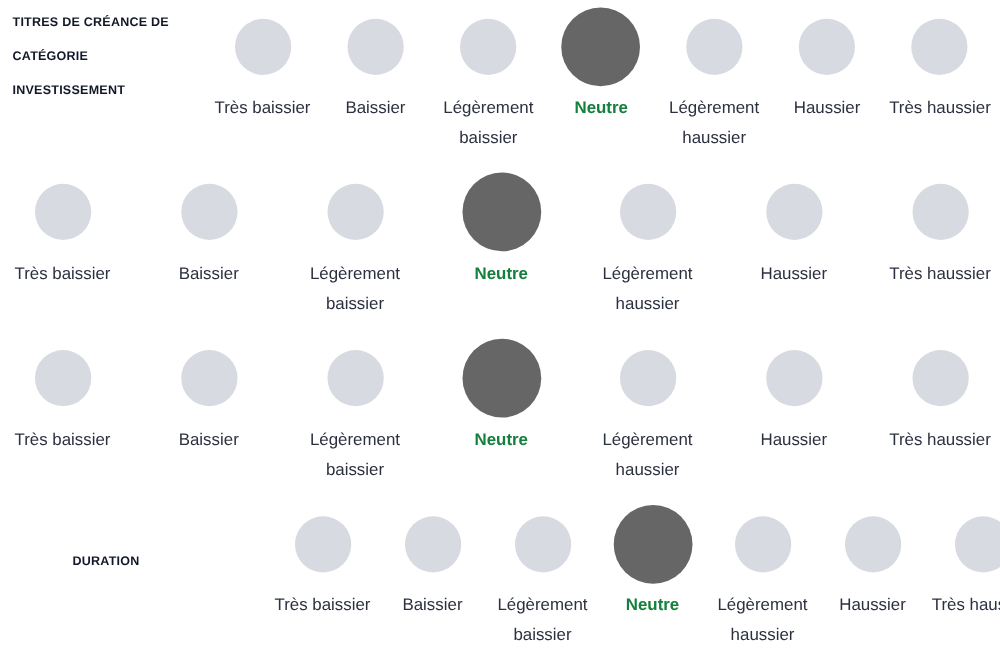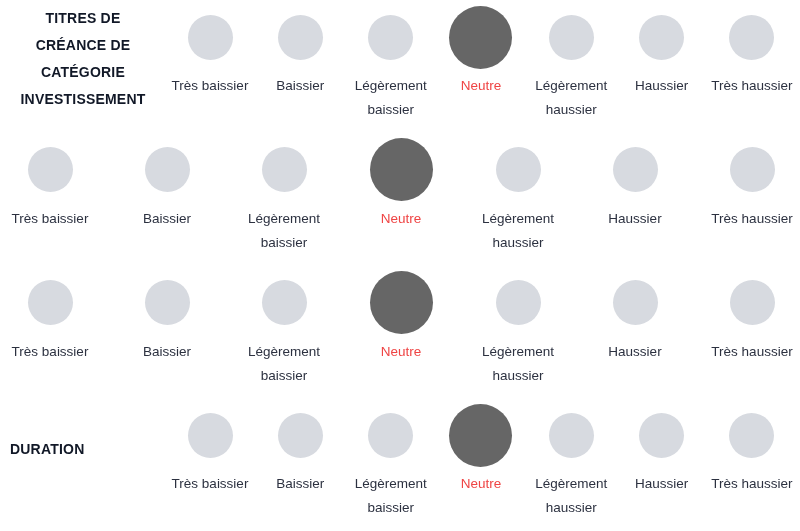--- a/index.html
+++ b/index.html
@@ -28,36 +28,35 @@
     height: 132.75px;
     box-sizing: border-box;
   }
 
   .row-label {
     width: 160px;
     flex: 0 0 160px;
     box-sizing: border-box;
     padding-left: 10px;
     padding-right: 4px;
-    font-size: 14px;
+    font-size: 10px;
     font-weight: 700;
     line-height: 27px;
     letter-spacing: 0.2px;
     color: #111827;
     text-transform: uppercase;
     display: flex;
     align-items: flex-start;
-    text-align: center;
   }
 
   
   .asset-row.r1 .row-label { padding-top: 5px; }
   .asset-row.r2 .row-label { padding-top: 14px; }
   .asset-row.r3 .row-label { padding-top: 6px; }
-  .asset-row.r4 .row-label { padding-top: 38px; }
+  .asset-row.r4 .row-label { padding-top: 38px; margin-left: 48px; }
 
   .scale {
     flex: 1 1 auto;
     display: flex;
     align-items: flex-start;
     justify-content: space-between;
     padding-left: 6px;
     padding-right: 4px;
     box-sizing: border-box;
   }
@@ -92,22 +91,22 @@
 
   .point-label {
     font-size: 13.5px;
     line-height: 24px;
     color: #2c3140;
     max-width: 86px;
     word-wrap: break-word;
   }
 
   .scale-point.active .point-label {
-    font-weight: 400;
-    color: #ef4444;
+    font-weight: 700;
+    color: #15803d;
   }
 </style>
 </head>
 <body>
 
 <div id="matrix">
 
   <div class="asset-row r1">
     <div class="row-label">TITRES DE CRÉANCE DE CATÉGORIE INVESTISSEMENT</div>
     <div class="scale">

